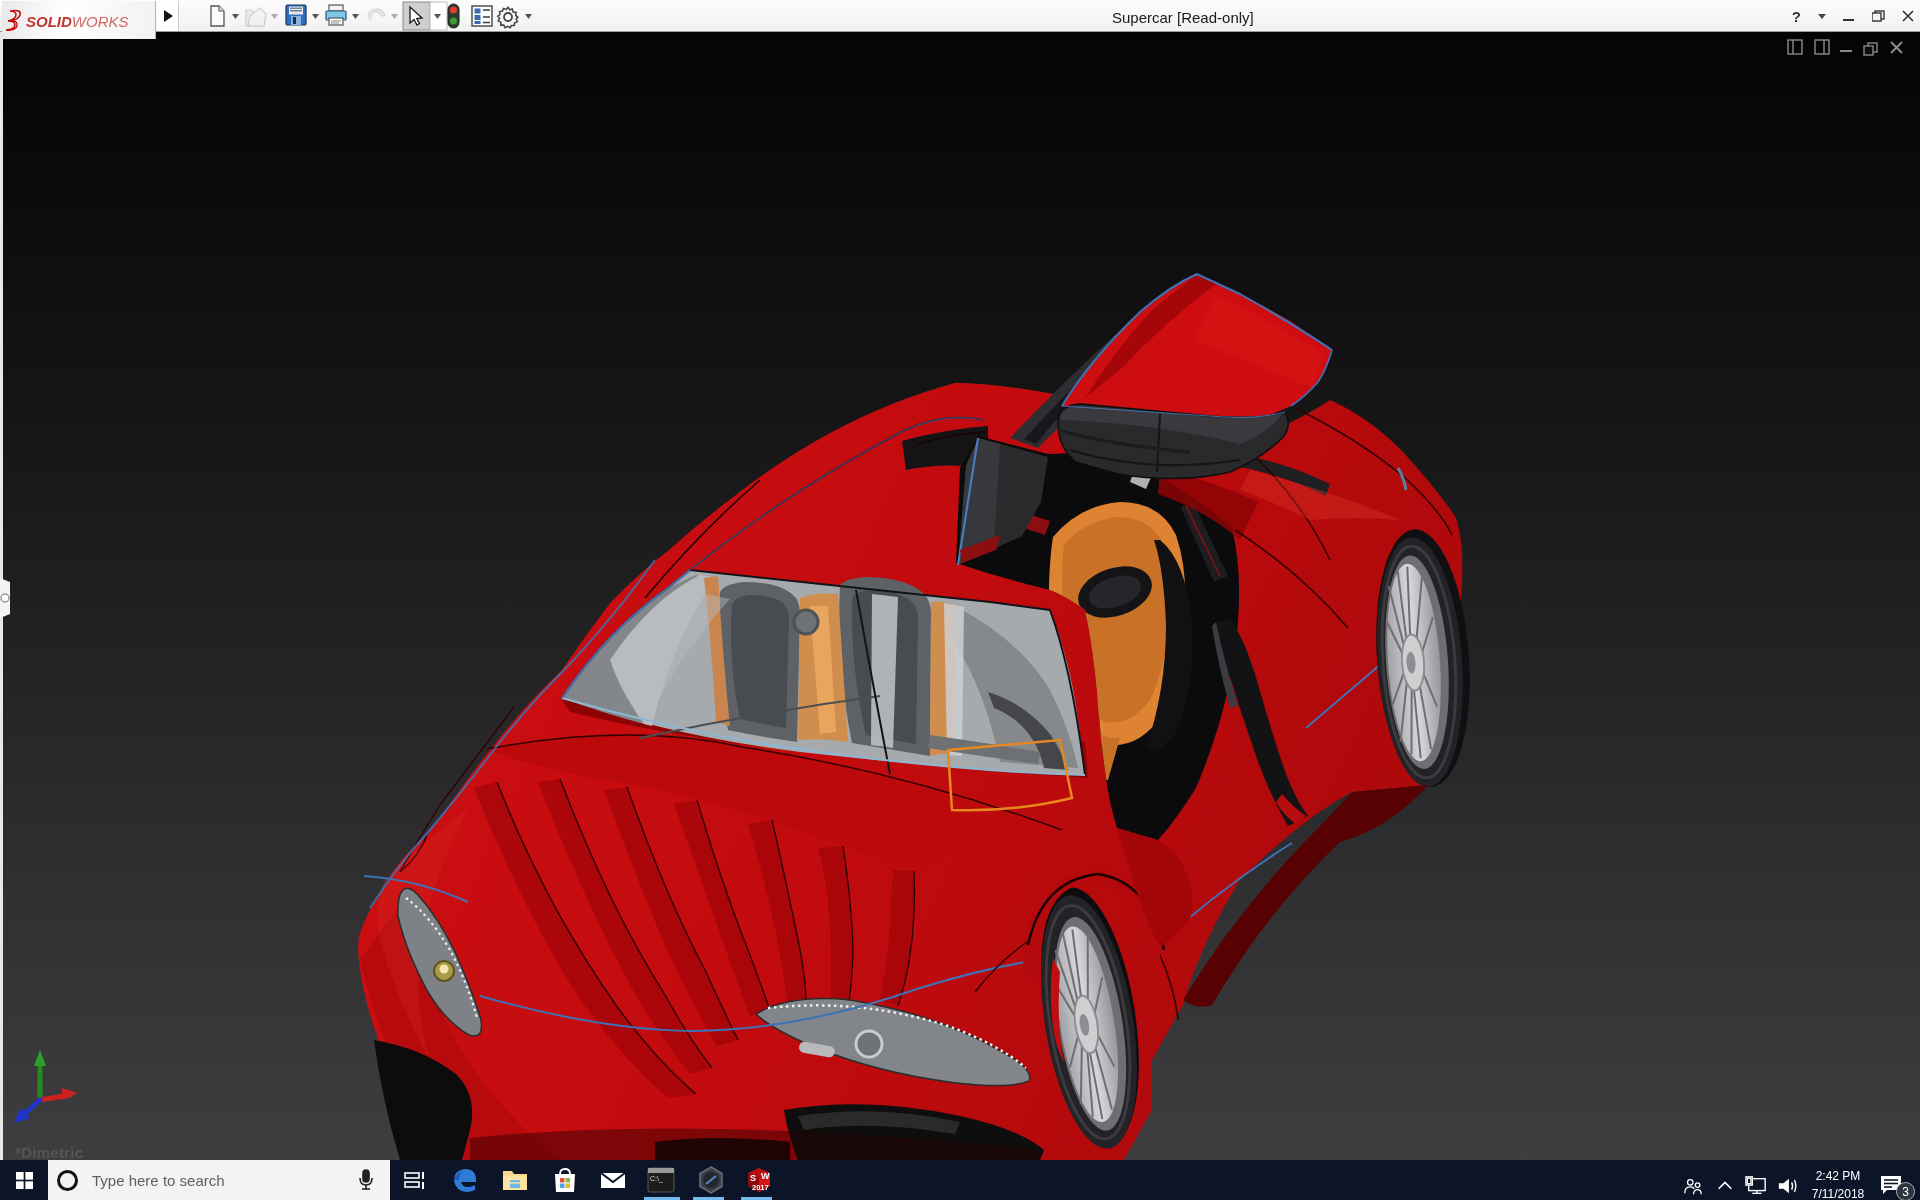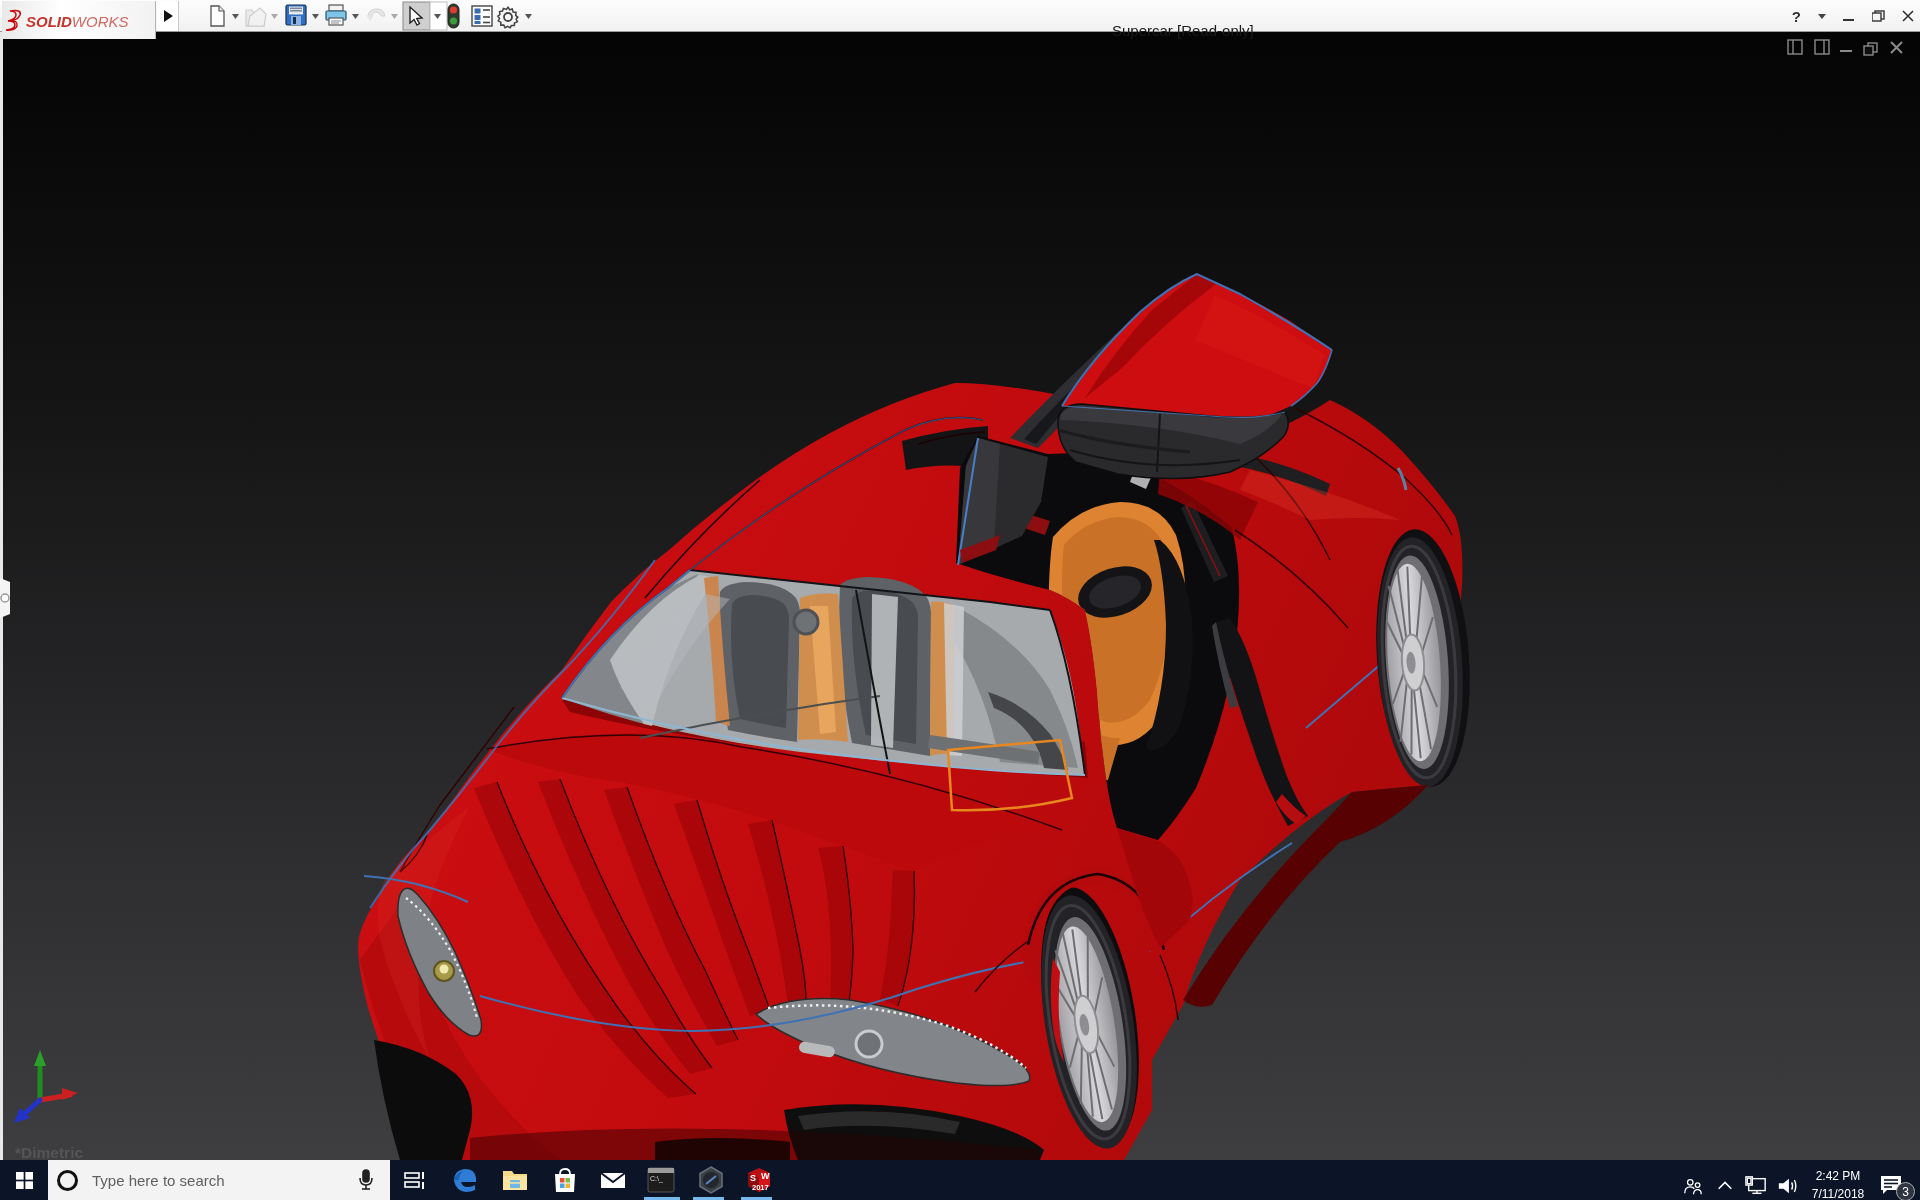--- a/index.html
+++ b/index.html
@@ -1,21 +1,21 @@
 <!DOCTYPE html>
 <html><head>
 <meta charset="utf-8">
 <style>
 html,body{margin:0;padding:0;width:1920px;height:1200px;overflow:hidden;background:#000;}
 *{box-sizing:border-box;font-family:"Liberation Sans",sans-serif;}
 #page{position:absolute;top:0;left:0;width:1920px;height:1200px;}
 #titlebar{position:absolute;top:0;left:0;width:1920px;height:32px;background:linear-gradient(#fdfdfd,#f1f1f1);z-index:10;border-bottom:1px solid #9a9a9a;}
 #swlogo{position:absolute;top:1px;left:2px;width:154px;height:38px;background:linear-gradient(90deg,#e9e9e9,#ffffff 40%,#f2f2f2);border-right:1px solid #b5b5b5;display:flex;align-items:center;}
 #flyout{position:absolute;top:1px;left:157px;width:22px;height:30px;background:#fff;border-right:1px solid #c9c9c9;display:flex;align-items:center;justify-content:center;}
-#title-text{position:absolute;top:15px;left:1112px;height:32px;line-height:32px;font-size:15px;color:#1a1a1a;}
+#title-text{position:absolute;top:2px;left:1112px;height:32px;line-height:32px;font-size:15px;color:#1a1a1a;}
 #winctl{position:absolute;top:0;right:5px;height:32px;display:flex;align-items:center;gap:17px;color:#333;font-size:15px;z-index:11;}
 #viewport{position:absolute;top:32px;left:0;width:1920px;height:952px;z-index:1;}
 #taskbar{position:absolute;top:1160px;left:0;width:1920px;height:40px;background:#0c1528;z-index:10;padding-left:48px;}
 #startbtn{position:absolute;left:0;top:0;width:48px;height:40px;display:flex;align-items:center;justify-content:center;}
 #searchbox{position:absolute;left:48px;top:0;width:342px;height:40px;background:#f3f3f3;display:flex;align-items:center;}
 #searchbox .ring{width:21px;height:21px;border:3px solid #111;border-radius:50%;margin-left:9px;}
 #searchbox .stx{margin-left:14px;font-size:15px;color:#606060;}
 .tbicon{position:absolute;top:0;width:46px;height:40px;display:flex;align-items:center;justify-content:center;}
 .uline{position:absolute;top:37px;height:3px;background:#76b9ed;}
 #tray{position:absolute;right:0;top:0;height:51px;display:flex;align-items:center;}

